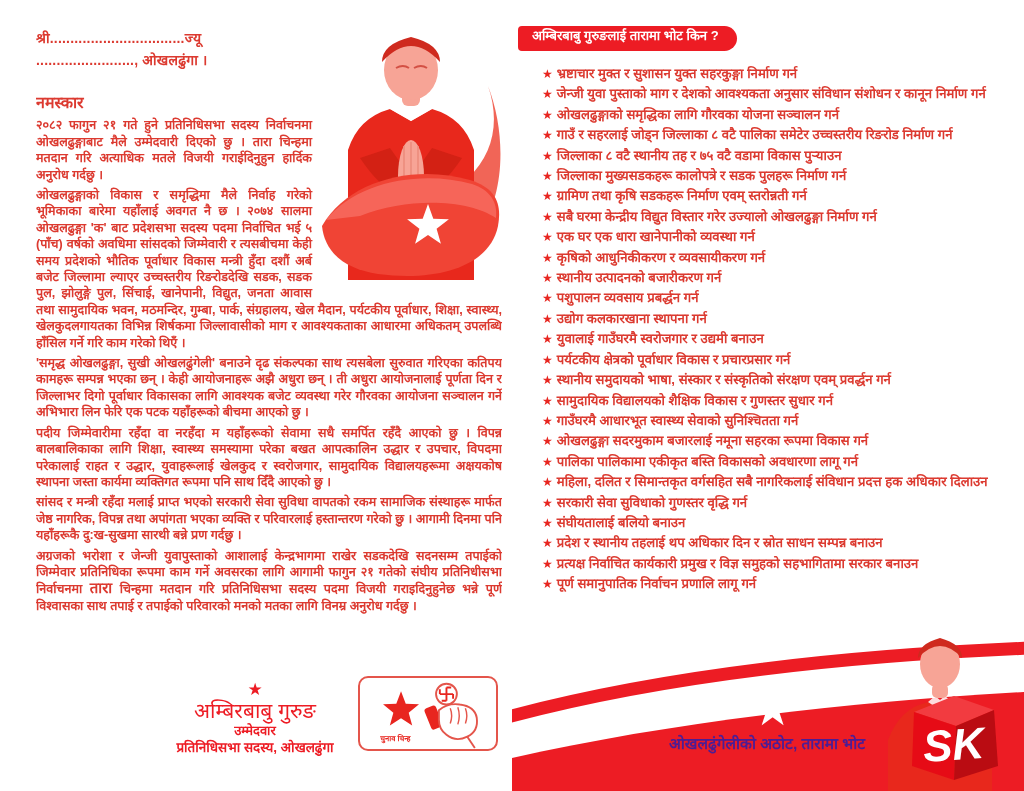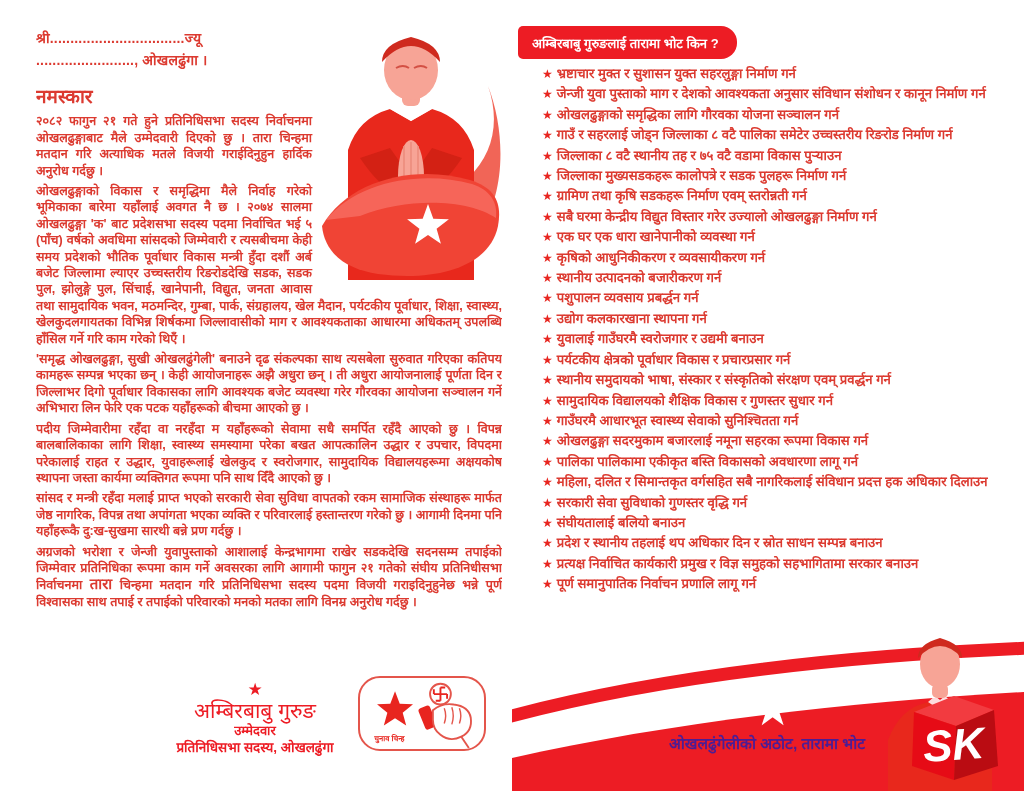--- a/index.html
+++ b/index.html
@@ -13,35 +13,35 @@
   html,body{background:#ffffff;}
   body{font-family:"Liberation Sans","DejaVu Sans",sans-serif;}
   .sheet{position:relative;width:1024px;height:791px;background:#fff;overflow:hidden;}
 
   
   .page-left{position:absolute;left:0;top:0;width:512px;height:791px;padding:28px 10px 0 36px;color:var(--ink);}
   .left-flow{height:648px;overflow:hidden;}
   .photo-wrap{float:right;width:182px;height:260px;margin:0 0 4px 8px;position:relative;}
   .photo-wrap svg{display:block;width:100%;height:100%;}
   .salutation{font-size:14px;font-weight:700;line-height:1.55;letter-spacing:.2px;}
-  .greeting{font-size:19px;font-weight:700;margin-top:12px;}
+  .greeting{font-size:16px;font-weight:700;margin-top:20px;}
   .para{font-size:12.6px;line-height:16.4px;text-align:justify;margin-top:4px;font-weight:600;}
   .para .bold-word{font-weight:800;font-size:15px;}
   .sig{position:absolute;left:140px;top:681px;width:230px;text-align:center;color:var(--bright);}
   .sig .sig-star{font-size:17px;line-height:17px;display:block;}
   .sig .sig-name{font-size:21px;font-weight:400;line-height:25px;}
   .sig .sig-role{font-size:13px;font-weight:700;line-height:16px;}
   .sig .sig-pos{font-size:13.5px;font-weight:700;line-height:17px;}
-  .symbol-box{position:absolute;left:358px;top:676px;width:128px;height:75px;border:2.5px solid #e4554b;border-radius:22px;background:#fff;}
+  .symbol-box{position:absolute;left:358px;top:676px;width:140px;height:75px;border:2.5px solid #e4554b;border-radius:10px;background:#fff;}
   .symbol-box svg{display:block;width:100%;height:100%;}
 
   
   .page-right{position:absolute;left:512px;top:0;width:512px;height:791px;}
   .banner{position:absolute;left:6px;top:26px;background:var(--bright);color:#fff;
-          font-size:13px;font-weight:700;padding:8px 18px 7px 14px;border-radius:5px 16px 16px 5px;white-space:nowrap;}
+          font-size:13px;font-weight:700;padding:0 18px 7px 14px;border-radius:5px 16px 16px 5px;white-space:nowrap;}
   .manifesto{position:absolute;left:30px;top:64px;width:476px;list-style:none;color:var(--ink);}
   .manifesto li{font-size:13.2px;font-weight:600;line-height:19.4px;padding-left:15px;text-indent:-15px;}
   .manifesto .st{color:#e8251f;font-size:12px;margin-right:4px;}
 
   .footer{position:absolute;left:0;bottom:0;width:512px;height:165px;z-index:1;}
   .footer svg.band{position:absolute;left:0;top:0;width:512px;height:165px;z-index:1;}
   .footer .foot-star{position:absolute;left:240px;top:60px;z-index:3;color:#fff;font-size:46px;line-height:46px;}
   .footer .slogan{position:absolute;left:105px;top:106px;width:300px;z-index:3;color:#4c1d95;
                   font-size:15.5px;font-weight:700;text-align:center;}
   .bust{position:absolute;left:368px;top:2px;width:120px;height:163px;z-index:2;}
@@ -126,21 +126,21 @@
         <text x="8" y="67" font-size="8" font-weight="bold" fill="#e8251f">चुनाव चिन्ह</text>
       </svg>
     </div>
   </div>
 
   <div class="page-right">
 
     <div class="banner">अम्बिरबाबु गुरुङलाई तारामा भोट किन ?</div>
 
     <ul class="manifesto">
-      <li><span class="st">★</span><span>भ्रष्टाचार मुक्त र सुशासन युक्त सहरलुङ्गा निर्माण गर्न</span></li>
+      <li><span class="st">★</span><span>भ्रष्टाचार मुक्त र सुशासन युक्त सहरकुङ्गा निर्माण गर्न</span></li>
       <li><span class="st">★</span><span>जेन्जी युवा पुस्ताको माग र देशको आवश्यकता अनुसार संविधान संशोधन र कानून निर्माण गर्न</span></li>
       <li><span class="st">★</span><span>ओखलढुङ्गाको समृद्धिका लागि गौरवका योजना सञ्चालन गर्न</span></li>
       <li><span class="st">★</span><span>गाउँ र सहरलाई जोड्न जिल्लाका ८ वटै पालिका समेटेर उच्चस्तरीय रिङरोड निर्माण गर्न</span></li>
       <li><span class="st">★</span><span>जिल्लाका ८ वटै स्थानीय तह र ७५ वटै वडामा विकास पुऱ्याउन</span></li>
       <li><span class="st">★</span><span>जिल्लाका मुख्यसडकहरू कालोपत्रे र सडक पुलहरू निर्माण गर्न</span></li>
       <li><span class="st">★</span><span>ग्रामिण तथा कृषि सडकहरू निर्माण एवम् स्तरोन्नती गर्न</span></li>
       <li><span class="st">★</span><span>सबै घरमा केन्द्रीय विद्युत विस्तार गरेर उज्यालो ओखलढुङ्गा निर्माण गर्न</span></li>
       <li><span class="st">★</span><span>एक घर एक धारा खानेपानीको व्यवस्था गर्न</span></li>
       <li><span class="st">★</span><span>कृषिको आधुनिकीकरण र व्यवसायीकरण गर्न</span></li>
       <li><span class="st">★</span><span>स्थानीय उत्पादनको बजारीकरण गर्न</span></li>

